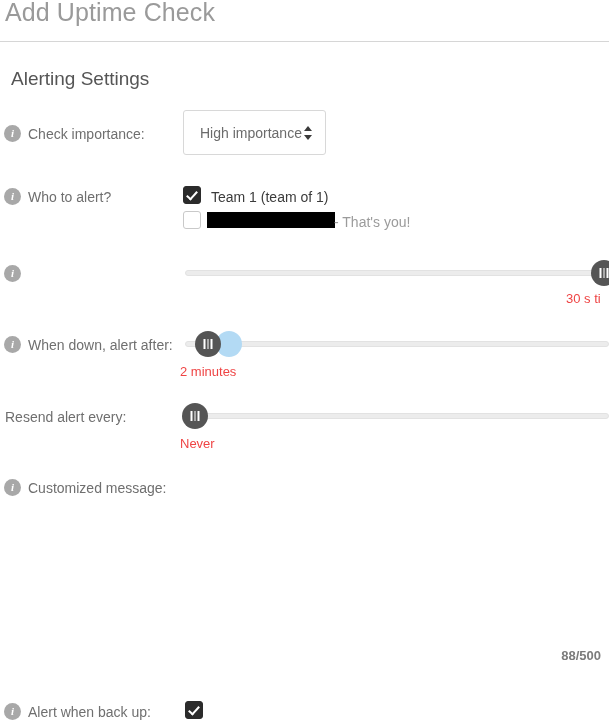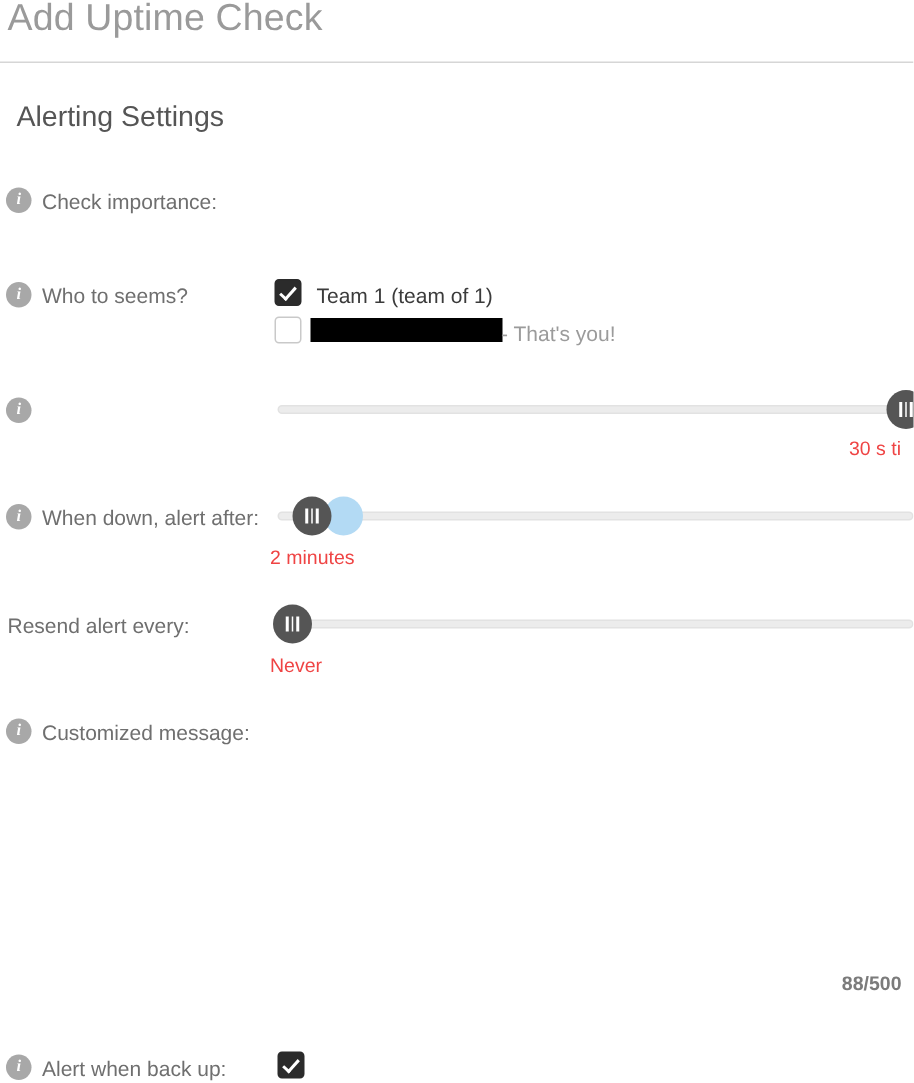--- a/index.html
+++ b/index.html
@@ -237,25 +237,32 @@
 </head>
 <body>
 
 <div class="page-title">Add Uptime Check</div>
 <div class="header-rule"></div>
 <div class="section-title">Alerting Settings</div>
 
 <div class="row" style="top:110px;height:58px;">
   <span class="info-icon" style="left:4px;top:15px;">i</span>
   <span class="row-label" style="left:28px;top:15px;">Check importance:</span>
+  <div class="select-box" style="left:183px;top:0px;width:143px;height:45px;">
+    <span class="select-value">High importance</span>
+    <span class="select-arrows">
+      <span class="tri up"></span>
+      <span class="tri down"></span>
+    </span>
+  </div>
 </div>
 
 <div class="row" style="top:186px;height:52px;">
   <span class="info-icon" style="left:4px;top:2px;">i</span>
-  <span class="row-label" style="left:28px;top:2px;">Who to seems?</span>
+  <span class="row-label" style="left:28px;top:2px;">Who to alert?</span>
 
   <span class="cb checked" style="left:183px;top:0px;"></span>
   <span class="cb-text" style="left:211px;top:2px;">Team 1 (team of 1)</span>
 
   <span class="cb unchecked" style="left:183px;top:25px;"></span>
   <span class="redact-bar" style="left:207px;top:26px;width:128px;height:16px;"></span>
   <span class="thats-you" style="left:334px;top:27px;">- That's you!</span>
 </div>
 
 <div class="row" style="top:265px;height:55px;">

